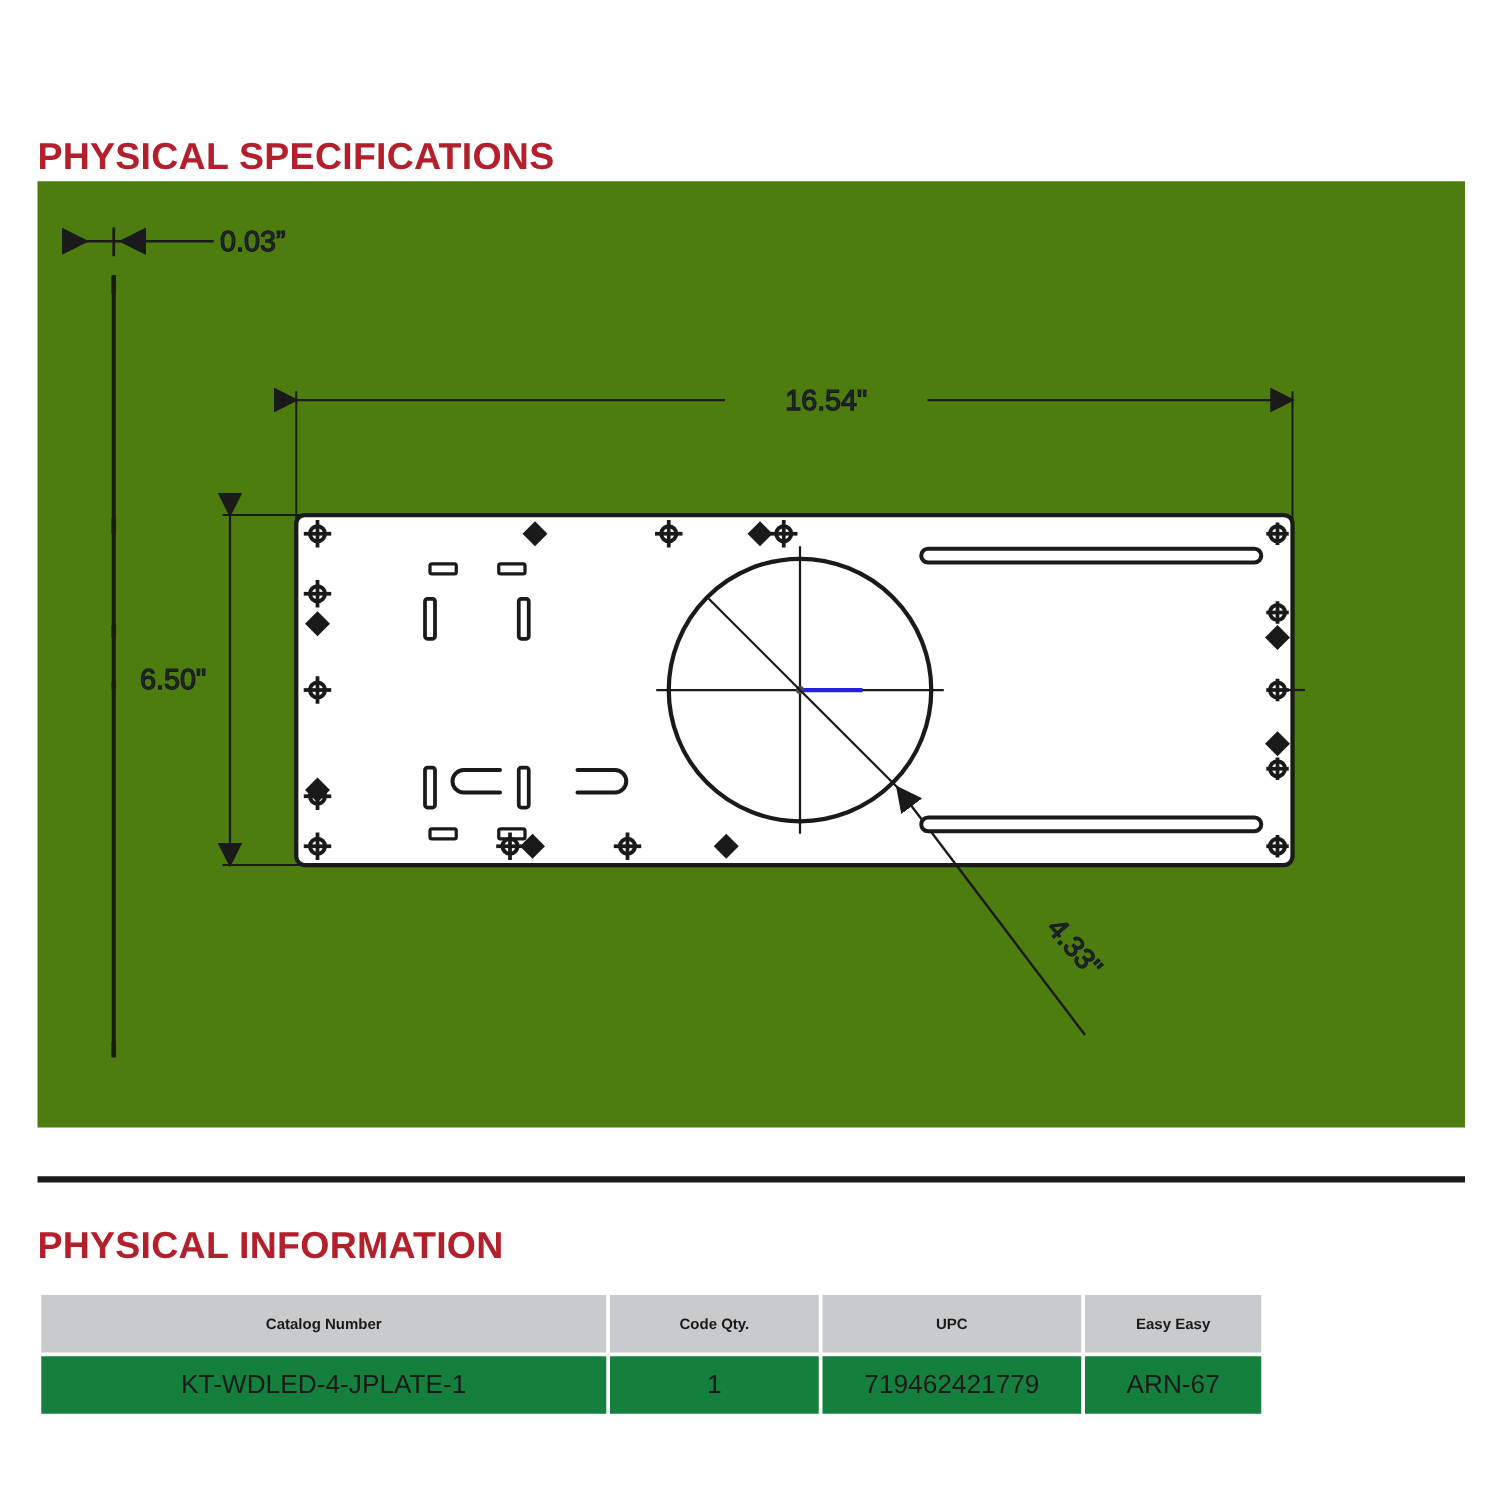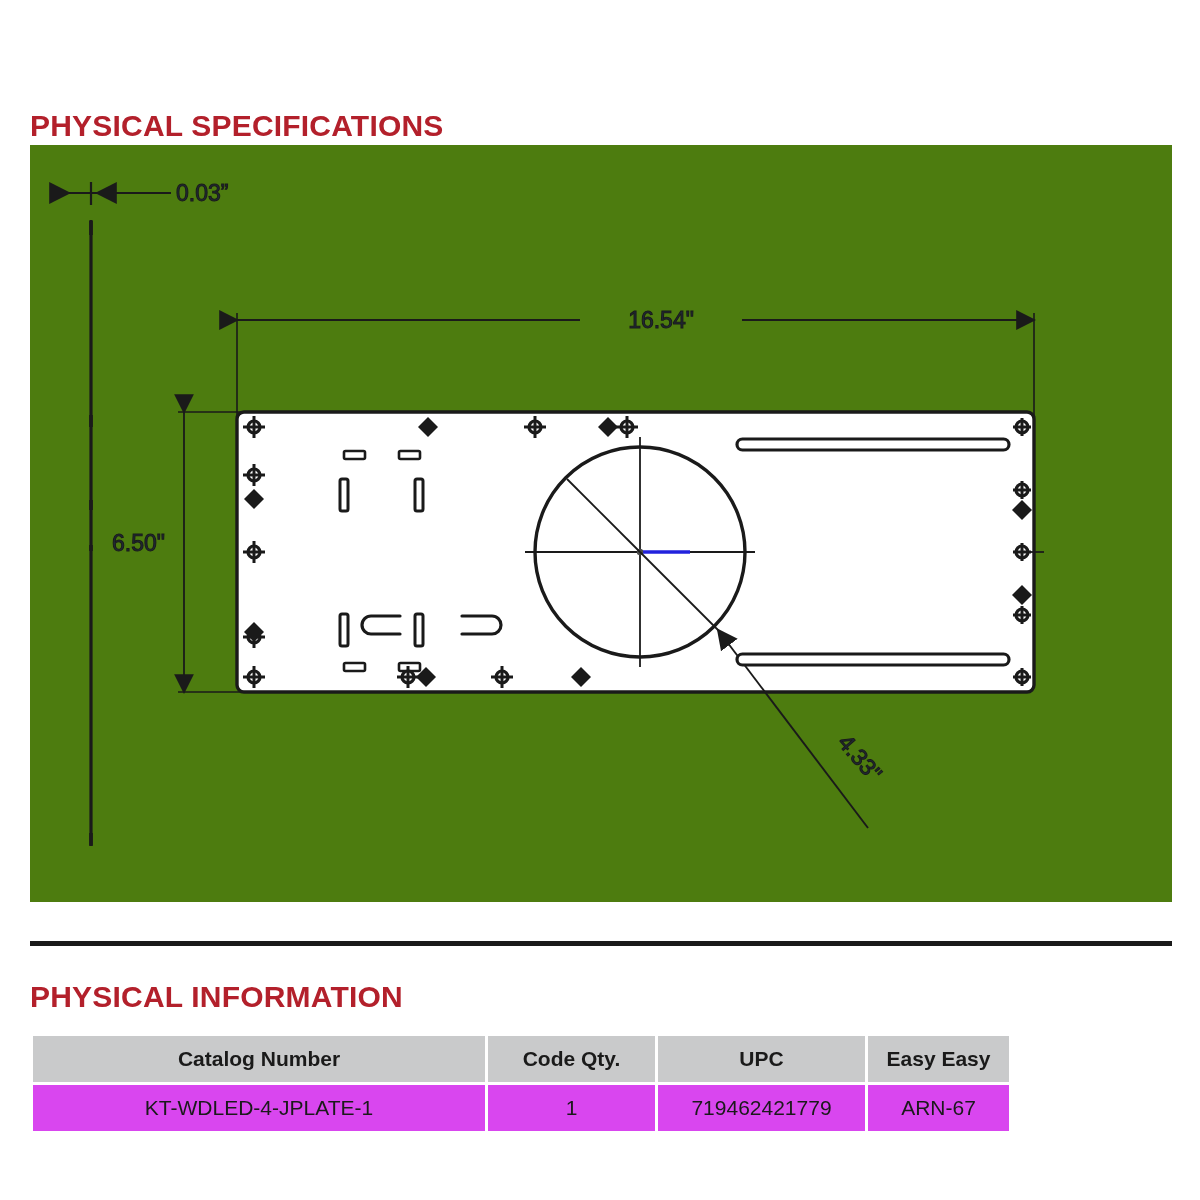--- a/index.html
+++ b/index.html
@@ -70,26 +70,26 @@
   #ordering-table td {
     font-family: "Liberation Sans", sans-serif;
     color: #1a1a1a;
     text-align: center;
     padding: 0;
     margin: 0;
   }
   #ordering-table th {
     background: #c9cacb;
     font-weight: bold;
-    font-size: 21px;
+    font-size: 12px;
     height: 46px;
     vertical-align: middle;
   }
   #ordering-table td {
-    background: #d946ef;
+    background: #15803d;
     font-weight: normal;
     font-size: 21px;
     height: 46px;
     vertical-align: middle;
   }
   .col-catalog { width: 452px; }
   .col-pack { width: 167px; }
   .col-upc { width: 207px; }
   .col-easy { width: 141px; }
 

